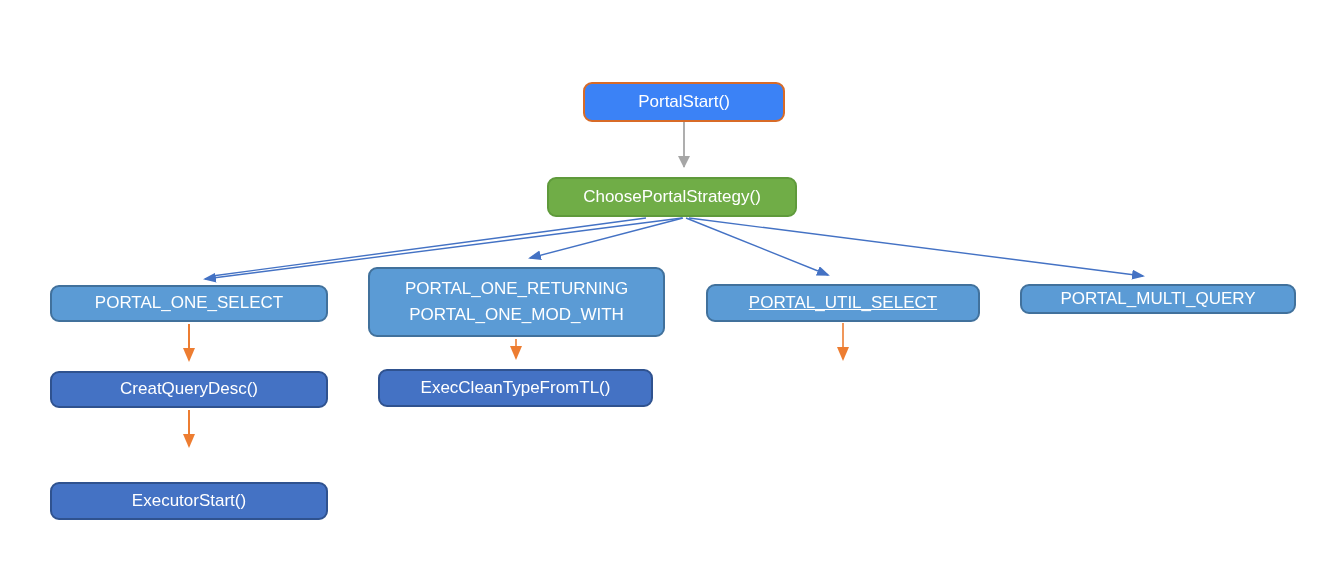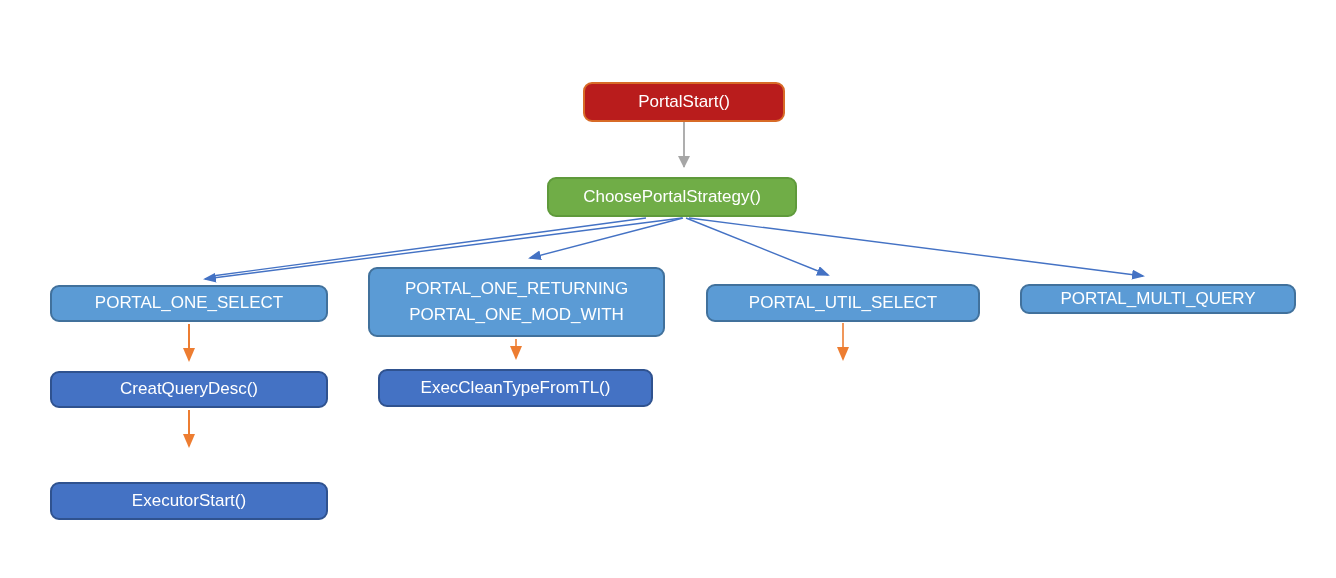--- a/index.html
+++ b/index.html
@@ -30,21 +30,21 @@
     justify-content: center;
     color: #ffffff;
     font-size: 17px;
     line-height: 1.55;
     text-align: center;
     border-radius: 9px;
     border: 2px solid transparent;
     white-space: nowrap;
   }
   .node-orange {
-    background: #b91c1c;
+    background: #3b82f6;
     border-color: #D86B27;
   }
   .node-green {
     background: #70AD47;
     border-color: #5F9A3B;
   }
   .node-lightblue {
     background: #5B9BD5;
     border-color: #41719C;
   }
@@ -96,21 +96,21 @@
 
   <div class="node node-lightblue" style="left:50px; top:285px; width:278px; height:37px;">
     <span>PORTAL_ONE_SELECT</span>
   </div>
 
   <div class="node node-lightblue" style="left:368px; top:267px; width:297px; height:70px;">
     <span>PORTAL_ONE_RETURNING</span>
     <span>PORTAL_ONE_MOD_WITH</span>
   </div>
 
-  <div class="node node-lightblue" style="left:706px; top:284px; width:274px; height:38px;">
+  <div class="node node-lightblue" style="left:706px; top:284px; width:274px; height:38px;text-decoration:underline;">
     <span>PORTAL_UTIL_SELECT</span>
   </div>
 
   <div class="node node-lightblue" style="left:1020px; top:284px; width:276px; height:30px;">
     <span>PORTAL_MULTI_QUERY</span>
   </div>
 
   <div class="node node-darkblue" style="left:50px; top:371px; width:278px; height:37px;">
     <span>CreatQueryDesc()</span>
   </div>

